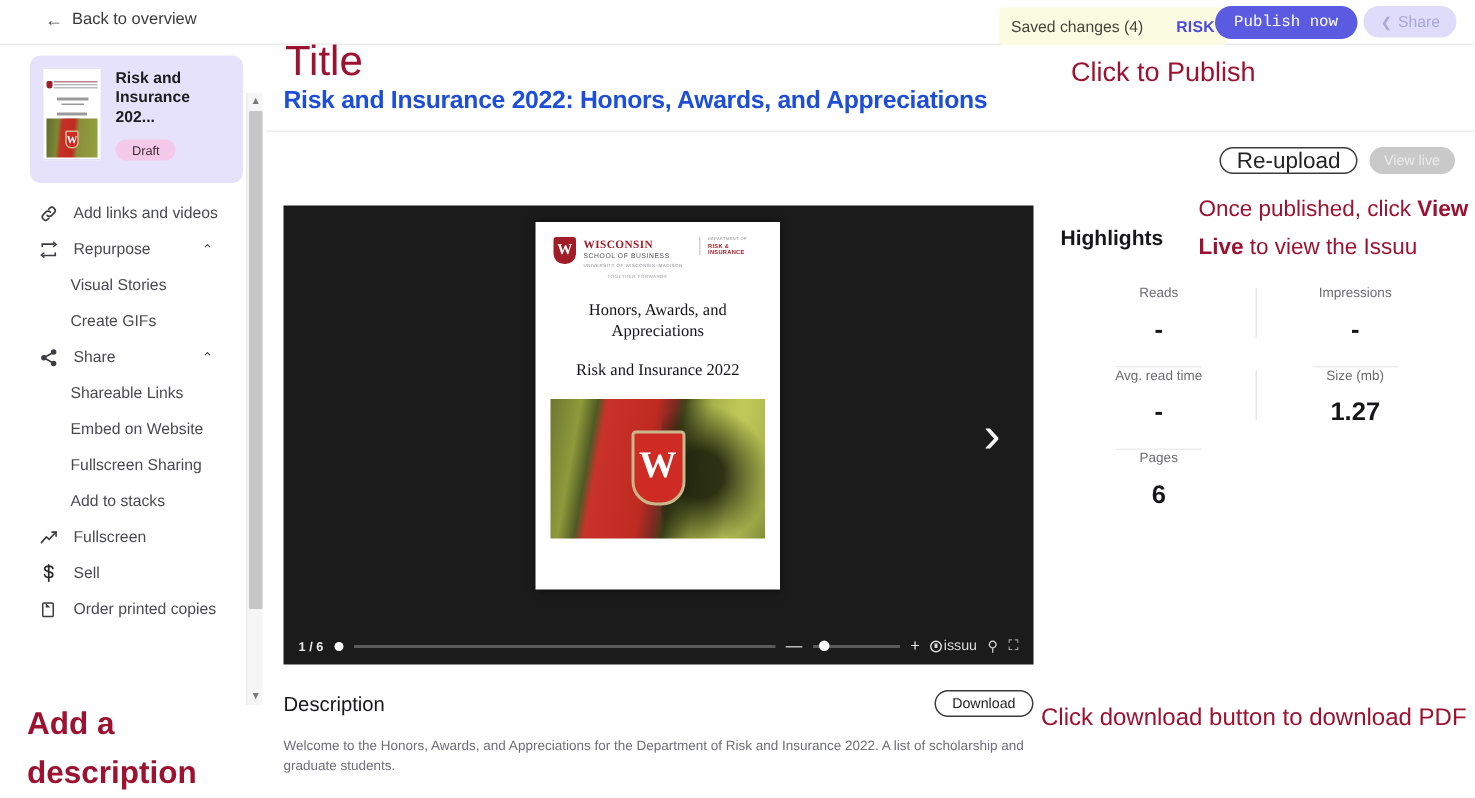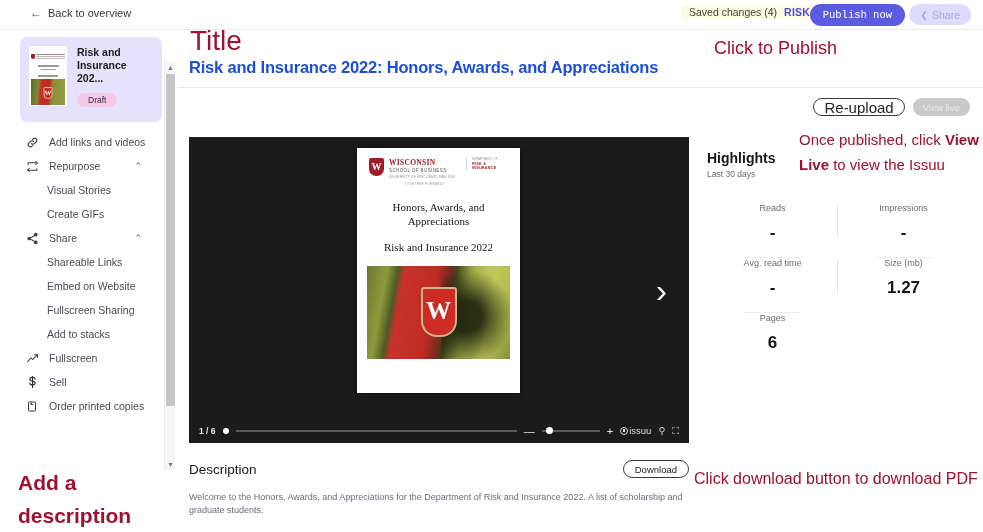--- a/index.html
+++ b/index.html
@@ -18,23 +18,23 @@
     border-bottom: 1px solid #ececec; background: #fff;
   }
   .back-link {
     position: absolute; left: 30px; top: 7px;
     display: flex; align-items: center; gap: 6px;
     font-size: 11px; color: #3a3a3a; cursor: pointer;
   }
   .back-arrow { font-size: 12px; color: #555; line-height: 1; }
 
   .saved-pill {
-    position: absolute; right: 165px; top: 5px; height: 14px;
+    position: absolute; right: 165px; top: 5px; height: 25px;
     background: #fbfbe2; border-radius: 3px;
-    padding: 0 8px; display: flex; align-items: center; gap: 7px;
+    padding: 0 8px; display: flex; align-items: center; gap: 22px;
     font-size: 10.5px; color: #44443a;
   }
   .saved-view { color: #4a4ae0; font-weight: bold; font-size: 10.5px; letter-spacing: .2px; }
 
   .btn-publish {
     position: absolute; right: 78px; top: 4px;
     height: 22px; padding: 0 13px;
     background: #5a5be0; color: #fff; border: none; border-radius: 11px;
     font-size: 10.5px; font-family: Liberation Mono, monospace; cursor: pointer;
     display: flex; align-items: center;
@@ -479,21 +479,20 @@
           <span class="issuu-mark"></span>
           <span>issuu</span>
         </span>
         <span class="ic-search">⚲</span>
         <span class="ic-expand">⛶</span>
       </div>
     </div>
 
     <div class="highlights">
       <div class="hl-title">Highlights</div>
-      <div class="hl-sub">Last 30 days</div>
 
       <div class="hl-grid">
         <div class="hl-row">
           <div class="hl-cell bordered">
             <div class="hl-k">Reads</div>
             <div class="hl-v">-</div>
             <div class="hr"></div>
           </div>
           <div class="hl-cell">
             <div class="hl-k">Impressions</div>

